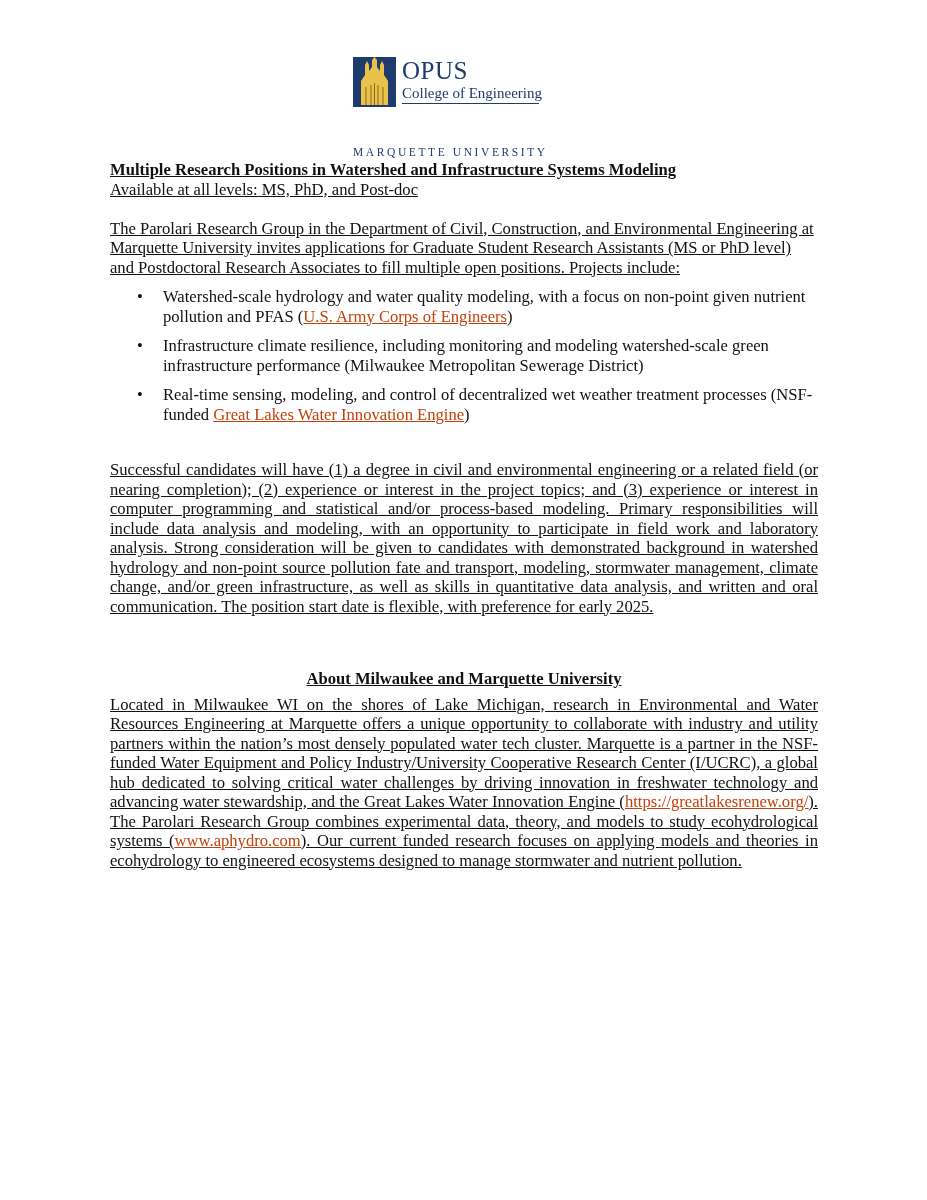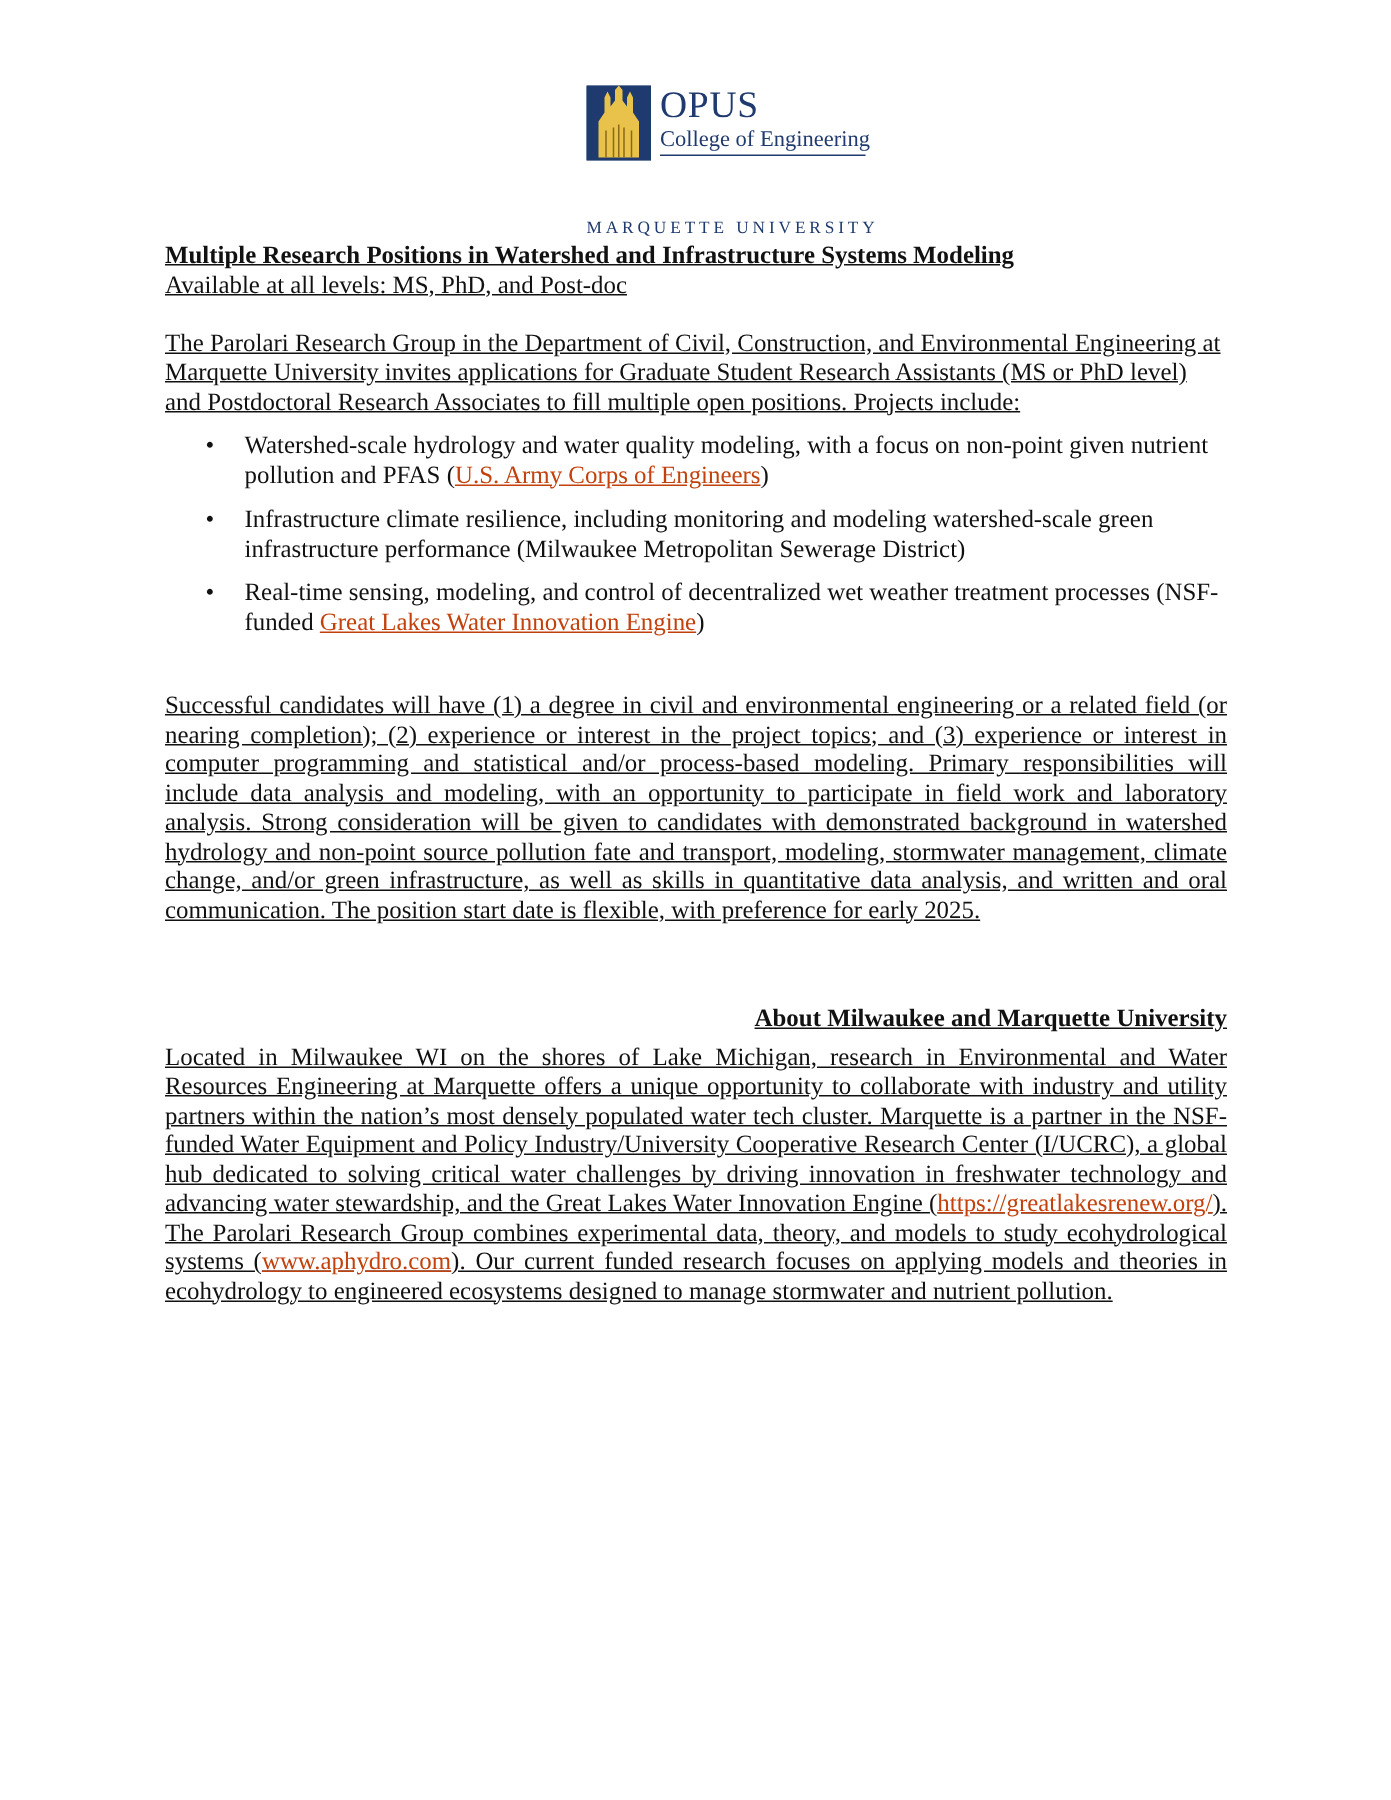--- a/index.html
+++ b/index.html
@@ -1,37 +1,37 @@
 <!DOCTYPE html>
 <html><head>
 <meta charset="utf-8">
 <style>
   html, body { margin: 0; padding: 0; background: #ffffff; }
   body { width: 927px; height: 1200px; position: relative; overflow: hidden;
          font-family: "Liberation Serif", "DejaVu Serif", serif; color: #111; }
-  .logo { position: absolute; left: 391px; top: 57px; width: 190px; height: 66px; }
+  .logo { position: absolute; left: 353px; top: 57px; width: 190px; height: 66px; }
   .logo-mark { position: absolute; left: 0; top: 0; width: 43px; height: 50px; background: #1f3a6e; }
   .logo-mark svg { display: block; }
   .logo-opus { position: absolute; left: 49px; top: 0px; font-size: 25px; font-weight: normal; color: #1f3a6e; letter-spacing: 0.5px; line-height: 28px; }
   .logo-college { position: absolute; left: 49px; top: 27px; font-size: 15px; color: #1f3a6e; line-height: 18px; white-space: nowrap; }
   .logo-rule { position: absolute; left: 49px; top: 46px; width: 137px; height: 1px; background: #1f3a6e; }
   .logo-mu { position: absolute; left: 0; top: 52px; font-size: 11.5px; letter-spacing: 2.6px; color: #1f3a6e; white-space: nowrap; line-height: 14px; margin-top: 36px; }
 
   .doc { position: absolute; left: 110px; top: 160px; width: 708px; font-size: 16.6px; line-height: 19.5px; }
   .title { font-weight: bold; margin: 0; }
   .subtitle { margin: 0; }
   p { margin: 0; text-decoration: underline; }
   .gap { height: 19.5px; }
   .justify { text-align: justify; }
   ul.projects { list-style: none; margin: 10px 0 0 0; padding: 0; }
   ul.projects li { position: relative; padding-left: 53px; margin-bottom: 10px; }
   ul.projects li .bullet { position: absolute; left: 27px; top: 0; }
   a.link { color: #c2410c; text-decoration: underline; }
   .indent { text-indent: 48px; }
-  .center-heading { text-align: right; font-weight: bold; }
+  .center-heading { text-align: center; font-weight: bold; }
 </style>
 </head>
 <body>
 
 <div class="logo">
   <div class="logo-mark">
     <svg width="43" height="50" viewBox="0 0 43 50">
       <rect x="0" y="0" width="43" height="50" fill="#1f3a6e"></rect>
       <path d="M8 48 L8 24 L12 18 L12 8 L14 4 L16 8 L16 14 L19 10 L19 3 L21.5 0 L24 3 L24 10 L27 14 L27 8 L29 4 L31 8 L31 18 L35 24 L35 48 Z" fill="#e8c24a"></path>
       <path d="M13 48 L13 30 M18 48 L18 28 M21.5 48 L21.5 26 M25 48 L25 28 M30 48 L30 30" stroke="#8a6a1a" stroke-width="1"></path>

